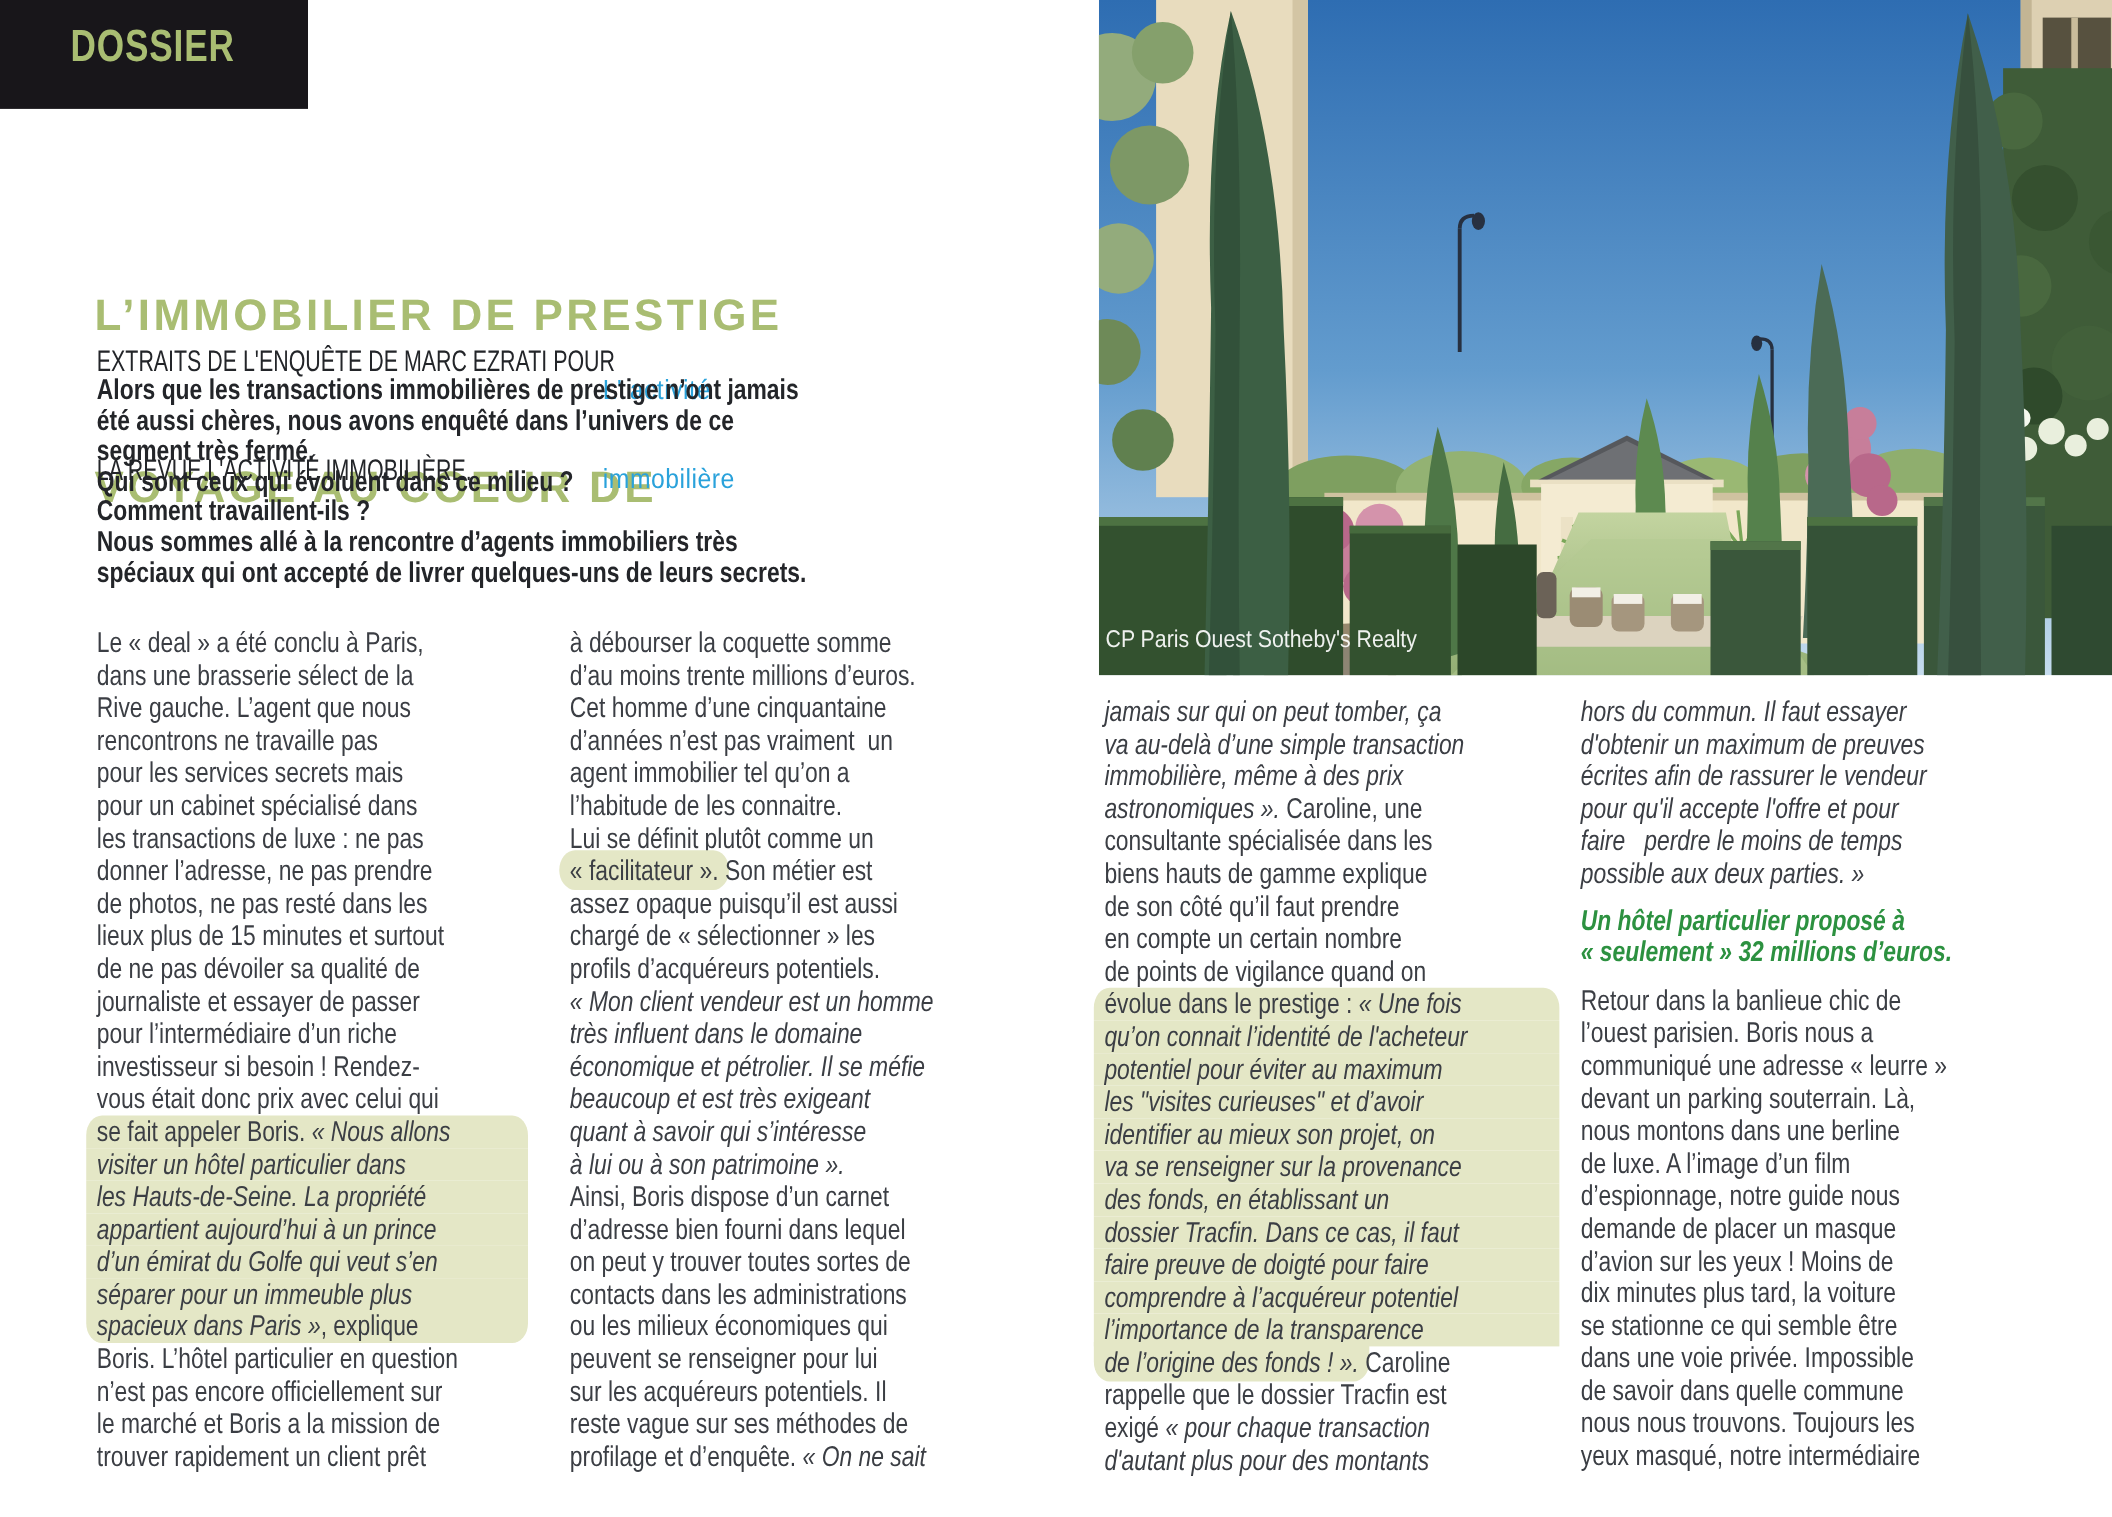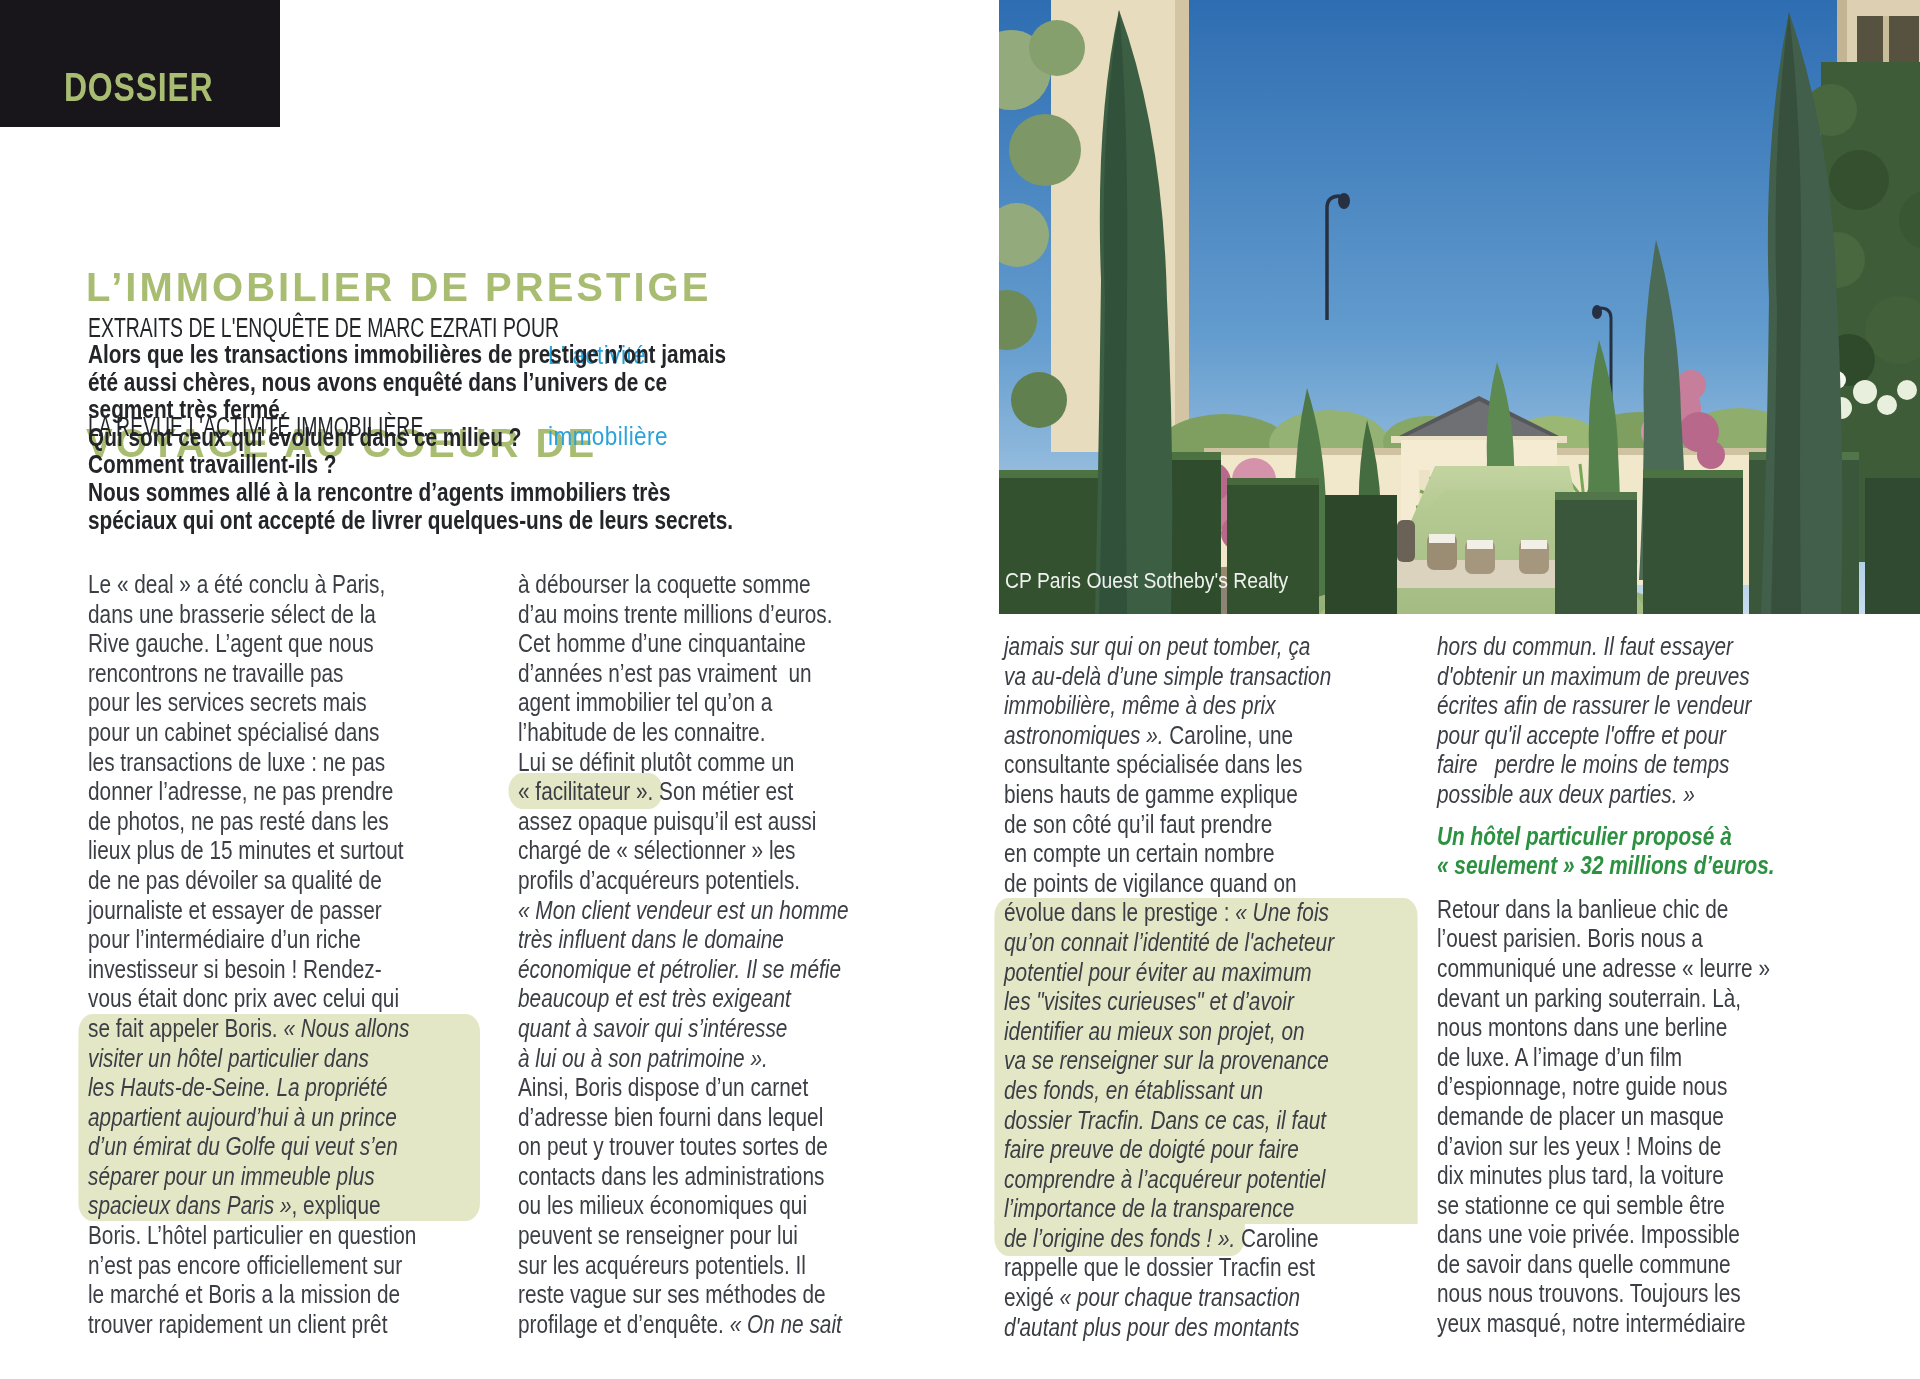--- a/index.html
+++ b/index.html
@@ -4,22 +4,22 @@
 <style>
   html,body{margin:0;padding:0;}
   body{
     width:1920px;height:1379px;position:relative;background:#ffffff;
     font-family:"Liberation Sans", sans-serif;overflow:hidden;
     -webkit-font-smoothing:antialiased;
   }
   .abs{position:absolute;}
 
   
-  .kicker-box{left:0;top:0;width:280px;height:127px;background:var(--kickerBg);
-    display:flex;align-items:flex-end;}
+  .kicker-box{left:0;top:0;width:280px;height:99px;background:var(--kickerBg);
+    display:flex;align-items:center;}
   .kicker{color:var(--sage);font-weight:700;font-size:41px;letter-spacing:1px;
     transform:scaleX(.78);transform-origin:0 100%;margin:0 0 16px 64px;white-space:pre;}
 
   
   .title{left:86px;top:157px;color:var(--sage);font-weight:700;font-size:40px;
     line-height:52px;letter-spacing:3px;white-space:pre;}
   .subtitle{left:88px;top:246px;color:var(--ink);font-size:27px;line-height:33px;
     transform:scaleX(.72);transform-origin:0 0;white-space:pre;}
   .logo{left:548px;top:288px;color:var(--blue);font-size:25px;line-height:27px;
     letter-spacing:.5px;transform:scaleX(.9);transform-origin:0 0;white-space:pre;}

